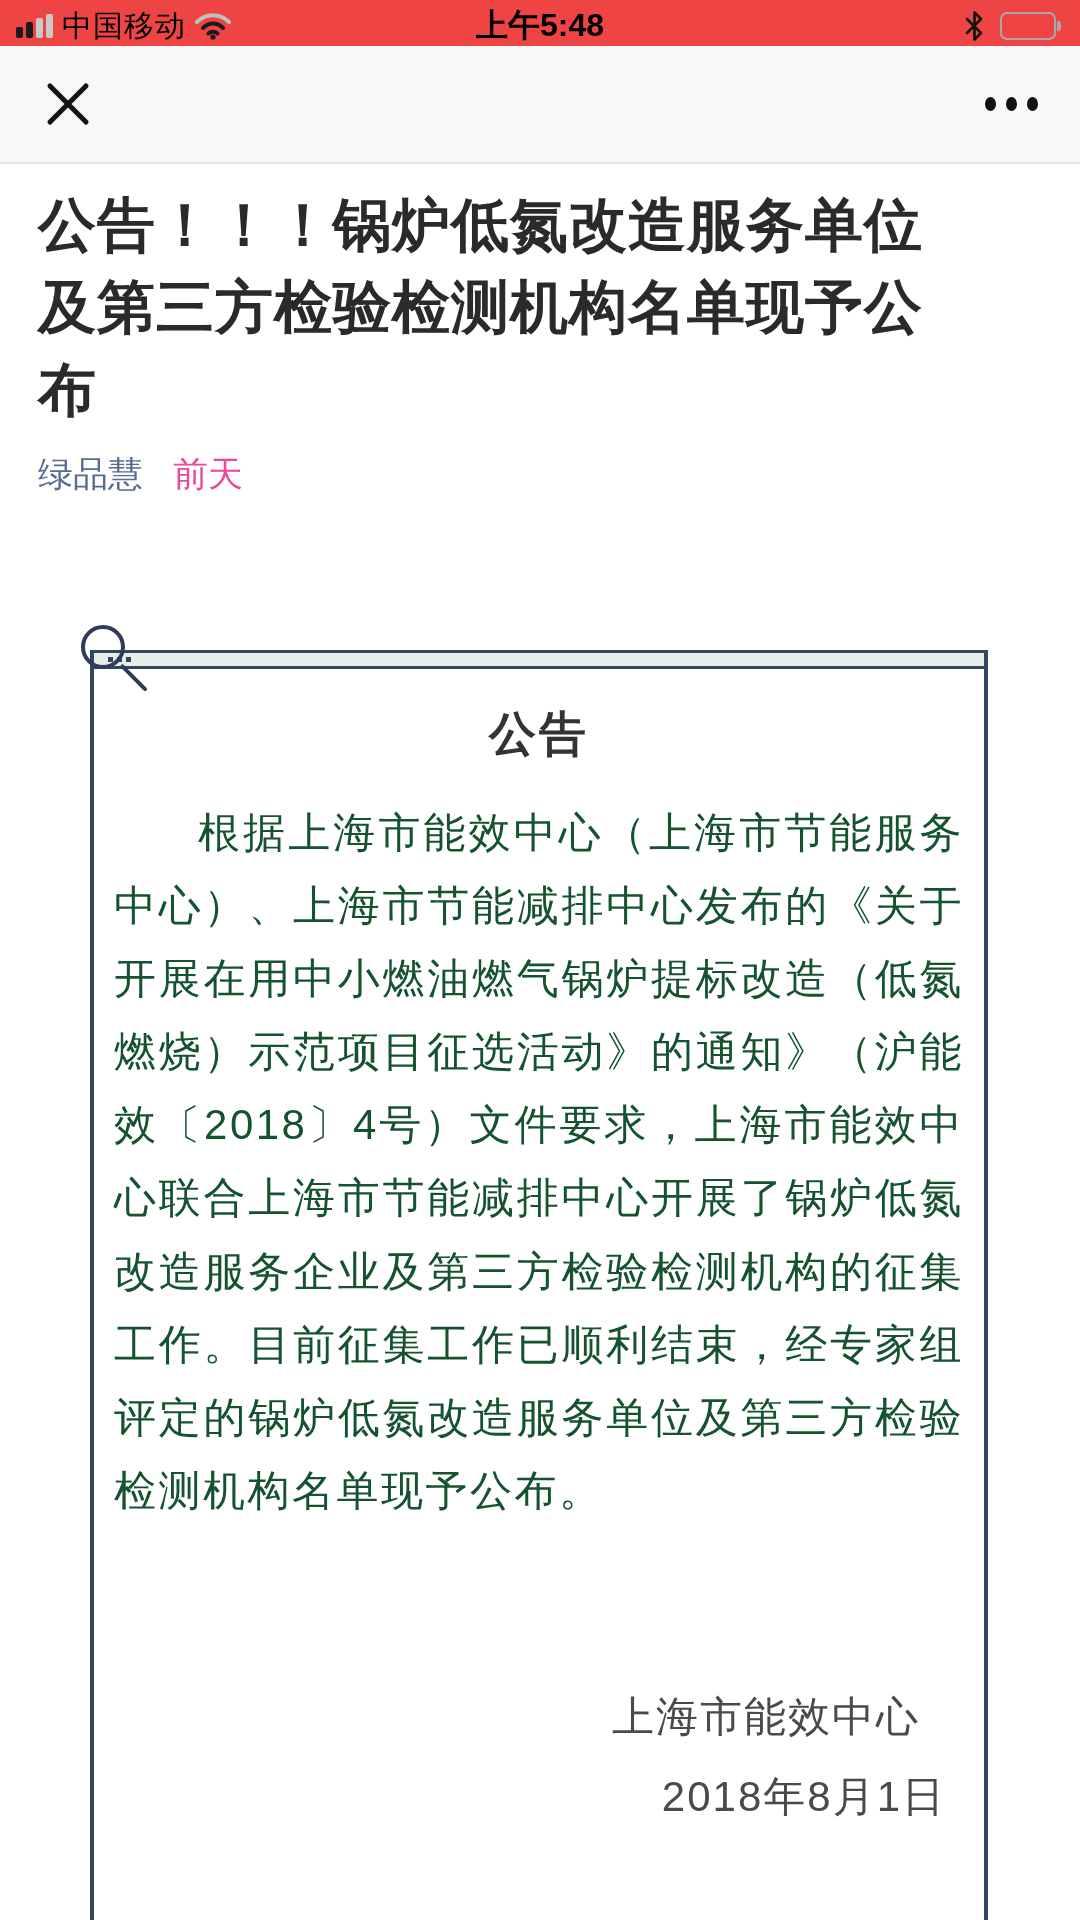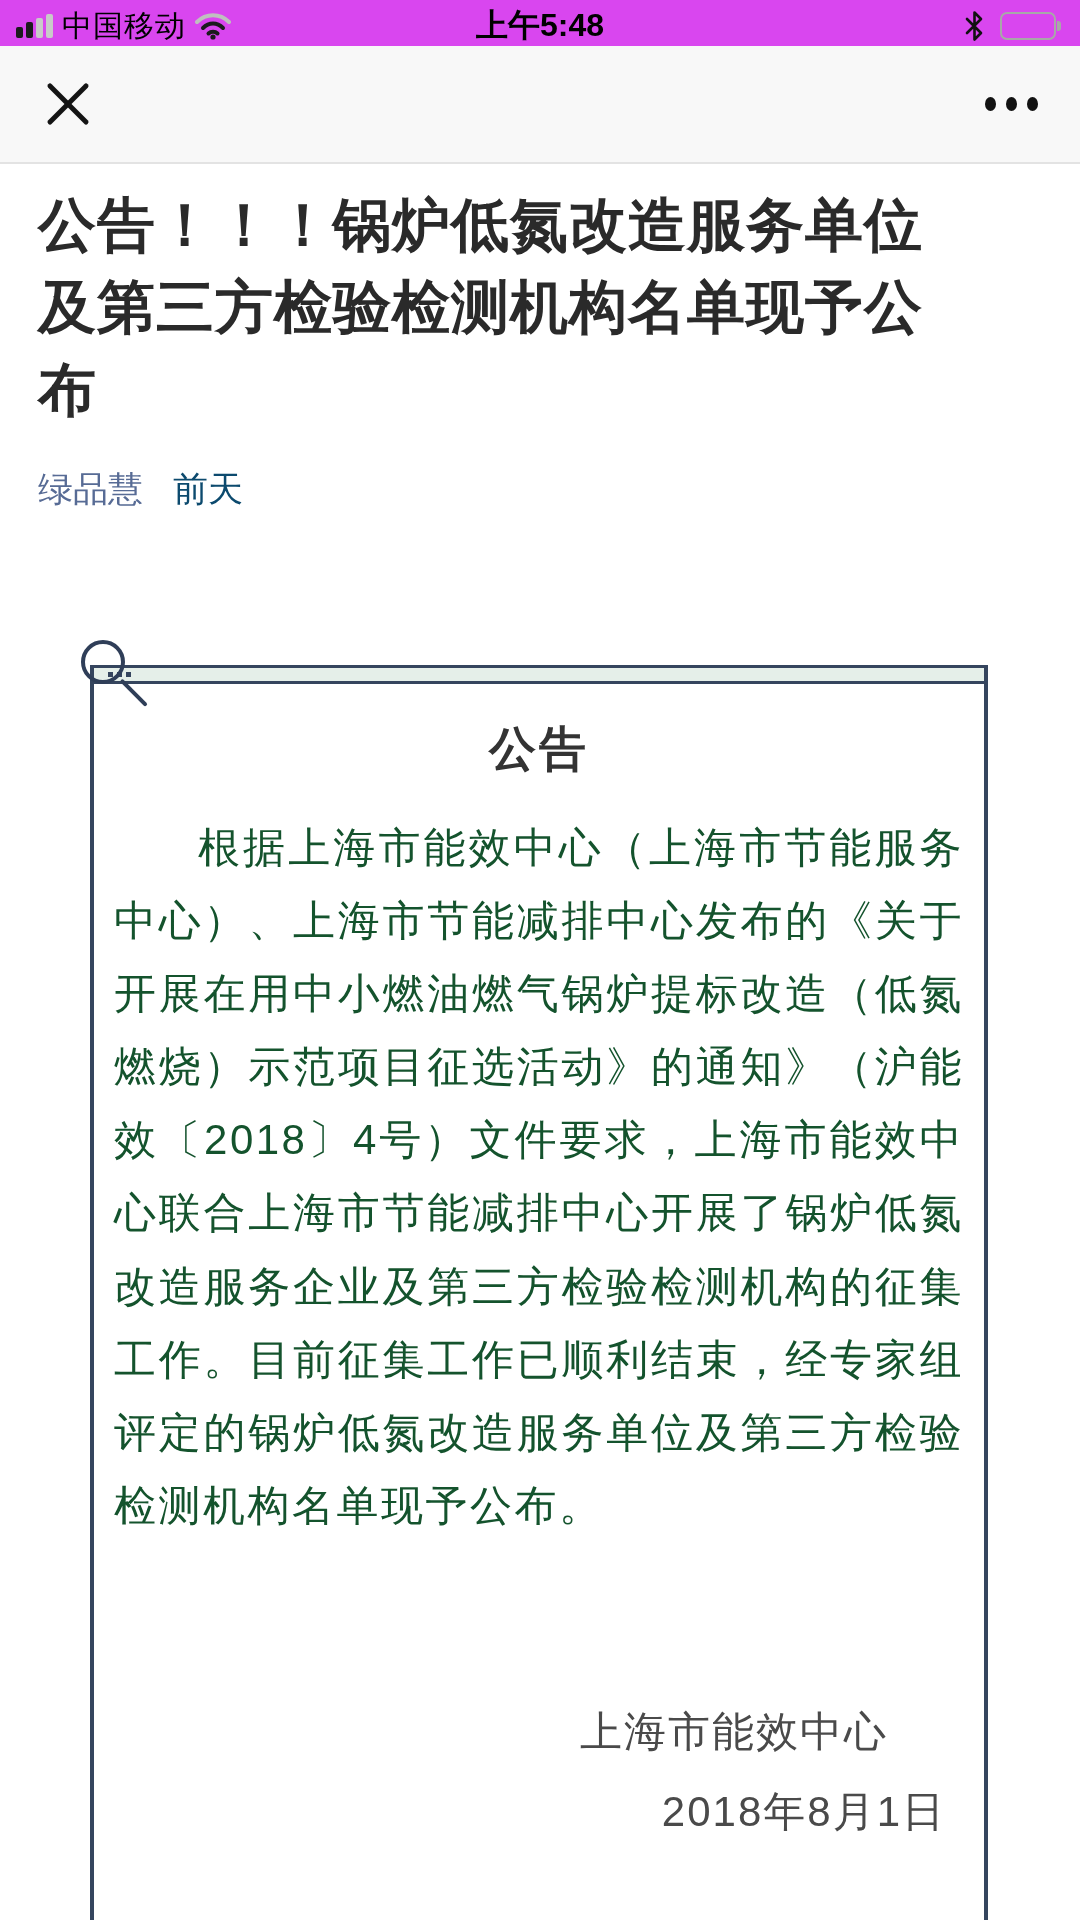--- a/index.html
+++ b/index.html
@@ -6,21 +6,21 @@
   html, body { width: 1080px; height: 1920px; overflow: hidden; }
   body {
     font-family: "Liberation Sans", "DejaVu Sans", sans-serif;
     background: #ffffff;
     color: #2a2a2a;
   }
 
   
   .status-bar {
     height: 46px;
-    background: #d946ef;
+    background: #ef4444;
     display: flex;
     align-items: center;
     padding: 6px 16px 0 16px;
     position: relative;
   }
   .sb-left { display: flex; align-items: center; gap: 9px; }
   .signal { display: flex; align-items: flex-end; gap: 3px; height: 24px; }
   .signal i { display: block; width: 7px; border-radius: 2px; }
   .signal i:nth-child(1) { height: 11px; background: #1b1b1d; }
   .signal i:nth-child(2) { height: 16px; background: #1b1b1d; }
@@ -61,23 +61,23 @@
   .article-head { padding: 0 38px; }
   .article-title {
     margin-top: 20px;
     font-size: 58px;
     line-height: 1.42;
     font-weight: 700;
     color: #2a2a2a;
     max-width: 912px;
     letter-spacing: 1px;
   }
-  .article-meta { margin-top: 35px; font-size: 35px; display: flex; align-items: center; }
+  .article-meta { margin-top: 20px; font-size: 35px; display: flex; align-items: center; }
   .author { color: #576b95; cursor: pointer; }
-  .pub-date { color: #0c4a6e; margin-left: 30px; }
+  .pub-date { color: #ec4899; margin-left: 30px; }
 
   
   .notice-box {
     position: relative;
     margin: 152px 0 0 90px;
     width: 898px;
     min-height: 1400px;
     border: 4px solid #35455e;
     border-top: none;
     border-bottom: none;
@@ -119,21 +119,21 @@
     margin: 30px 20px 0 20px;
     font-size: 42px;
     color: #14532d;
     line-height: 1.74;
     letter-spacing: 2.5px;
     text-align: justify;
     text-indent: 2em;
   }
   .notice-signatures { margin-top: 150px; font-size: 42px; color: #4a4a4a; letter-spacing: 2px; }
   .sig-line { text-align: right; line-height: 1.9; }
-  .sig-line.sig-0 { padding-right: 96px; }
+  .sig-line.sig-0 { padding-right: 64px; }
   .sig-line.sig-1 { padding-right: 32px; }
   .sig-line.sig-2 { padding-right: 38px; }
 </style>
 </head>
 <body>
 
 <div class="status-bar">
   <div class="sb-left">
     <span class="signal">
       <i></i>

